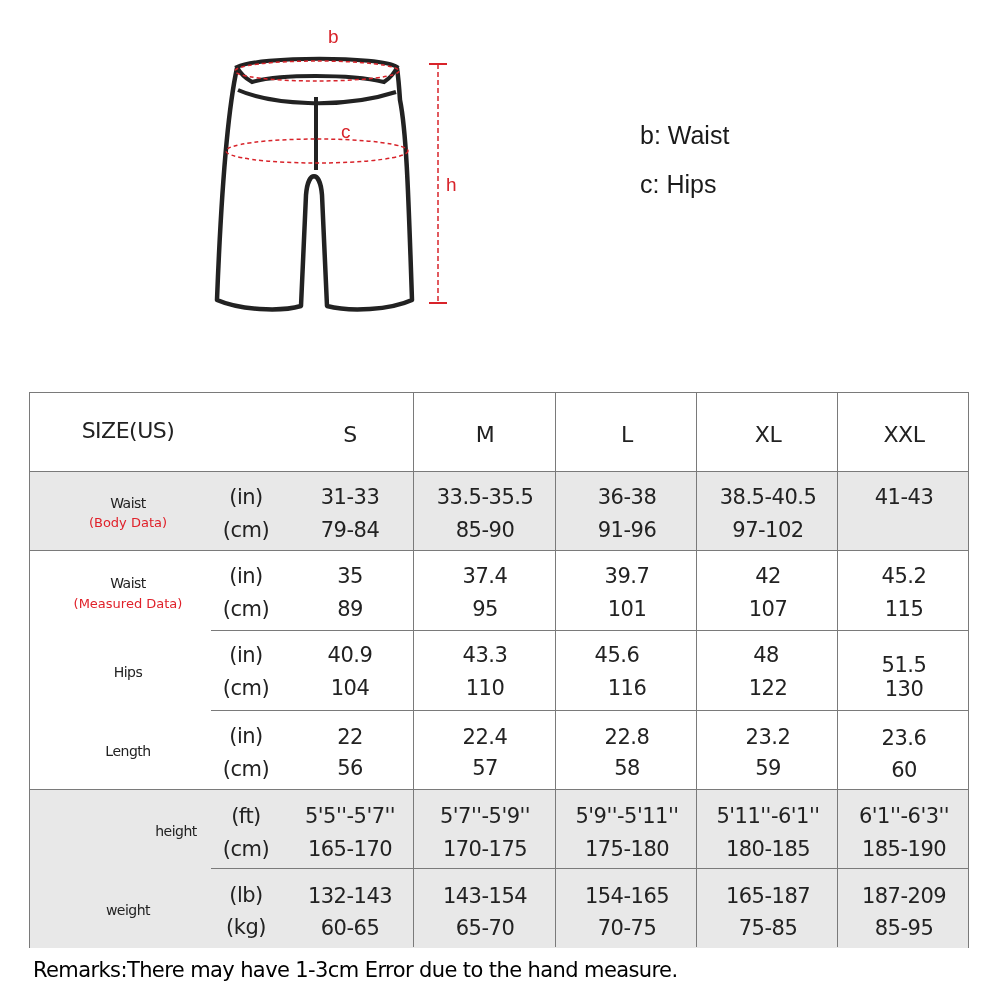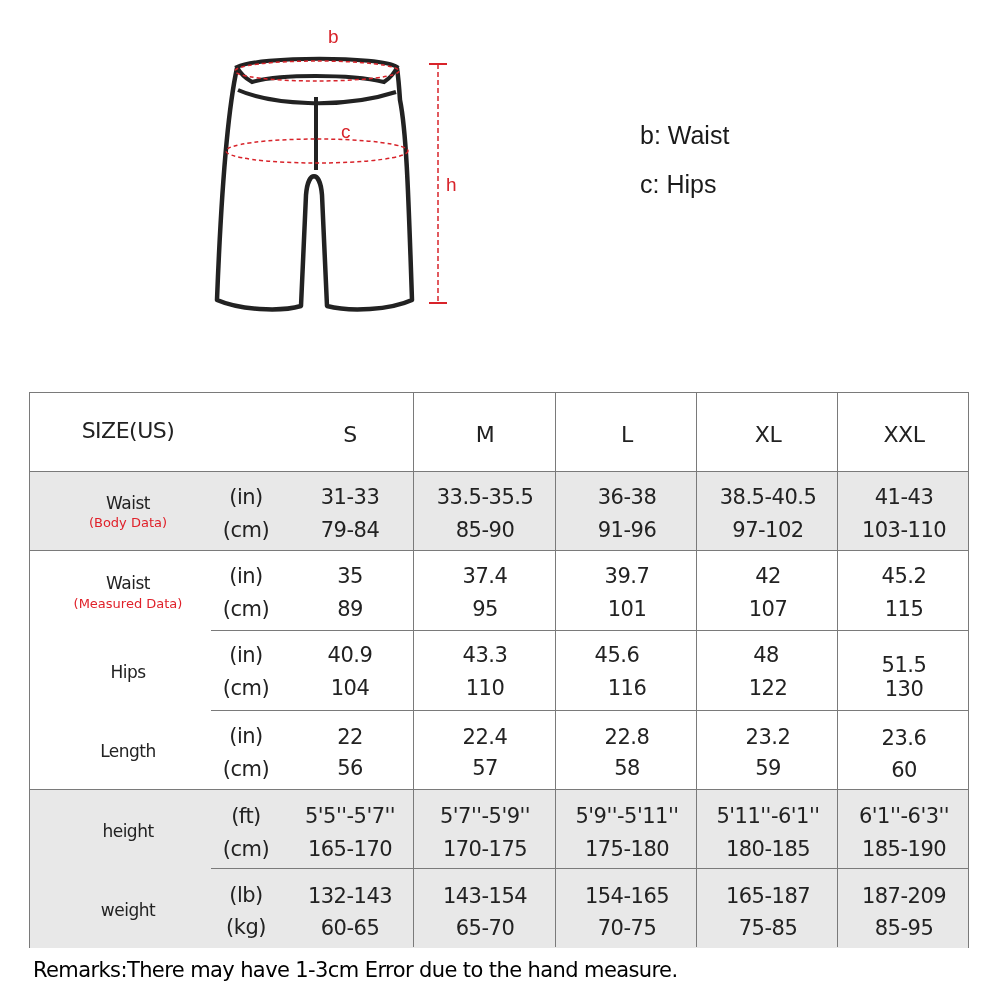--- a/index.html
+++ b/index.html
@@ -24,21 +24,21 @@
     .band.gray { background: #e8e8e8; }
     .hline { position: absolute; height: 0; border-top: 1.5px solid #7a7a7a; }
     .vline { position: absolute; width: 0; border-left: 1.5px solid #7a7a7a; }
     .cell {
       position: absolute; text-align: center;
       font-size: 21px; line-height: 32px; color: #222222;
       font-family: "DejaVu Sans", sans-serif;
       letter-spacing: -0.5px;
     }
     .hdr { font-size: 22px; font-weight: normal; }
-    .label { font-size: 17px; }
+    .label { font-size: 14px; }
     .sublabel { font-size: 13px; color: #e0212a; line-height: 16px; letter-spacing: 0; }
     .unit { font-size: 21px; }
     .remarks {
       position: absolute; left: 33px; top: 958px;
       font-size: 21px; color: #000000; letter-spacing: -0.6px;
       font-family: "DejaVu Sans", sans-serif;
     }
   </style>
 </head>
 <body>
@@ -102,21 +102,20 @@
   <div class="cell unit" style="left:181px;width:70px;top:121px;">(cm)</div>
   <div class="cell" style="left:255px;width:130px;top:88px;">31-33</div>
   <div class="cell" style="left:255px;width:130px;top:121px;">79-84</div>
   <div class="cell" style="left:385px;width:140px;top:88px;">33.5-35.5</div>
   <div class="cell" style="left:385px;width:140px;top:121px;">85-90</div>
   <div class="cell" style="left:527px;width:140px;top:88px;">36-38</div>
   <div class="cell" style="left:527px;width:140px;top:121px;">91-96</div>
   <div class="cell" style="left:668px;width:140px;top:88px;">38.5-40.5</div>
   <div class="cell" style="left:668px;width:140px;top:121px;">97-102</div>
   <div class="cell" style="left:809px;width:130px;top:88px;">41-43</div>
-  <div class="cell" style="left:809px;width:130px;top:121px;">103-110</div>
 
   <div class="cell label" style="left:0;width:196px;top:174px;">Waist</div>
   <div class="cell sublabel" style="left:0;width:196px;top:203px;">(Measured Data)</div>
   <div class="cell unit" style="left:181px;width:70px;top:167px;">(in)</div>
   <div class="cell unit" style="left:181px;width:70px;top:200px;">(cm)</div>
   <div class="cell" style="left:255px;width:130px;top:167px;">35</div>
   <div class="cell" style="left:255px;width:130px;top:200px;">89</div>
   <div class="cell" style="left:385px;width:140px;top:167px;">37.4</div>
   <div class="cell" style="left:385px;width:140px;top:200px;">95</div>
   <div class="cell" style="left:527px;width:140px;top:167px;">39.7</div>
@@ -147,21 +146,21 @@
   <div class="cell" style="left:255px;width:130px;top:359px;">56</div>
   <div class="cell" style="left:385px;width:140px;top:328px;">22.4</div>
   <div class="cell" style="left:385px;width:140px;top:359px;">57</div>
   <div class="cell" style="left:527px;width:140px;top:328px;">22.8</div>
   <div class="cell" style="left:527px;width:140px;top:359px;">58</div>
   <div class="cell" style="left:668px;width:140px;top:328px;">23.2</div>
   <div class="cell" style="left:668px;width:140px;top:359px;">59</div>
   <div class="cell" style="left:809px;width:130px;top:329px;">23.6</div>
   <div class="cell" style="left:809px;width:130px;top:361px;">60</div>
 
-  <div class="cell label" style="left:0;width:196px;top:422px;">height</div>
+  <div class="cell label" style="left:0;width:196px;top:422px;padding-left:48px;">height</div>
   <div class="cell unit" style="left:181px;width:70px;top:407px;">(ft)</div>
   <div class="cell unit" style="left:181px;width:70px;top:440px;">(cm)</div>
   <div class="cell" style="left:255px;width:130px;top:407px;">5'5''-5'7''</div>
   <div class="cell" style="left:255px;width:130px;top:440px;">165-170</div>
   <div class="cell" style="left:385px;width:140px;top:407px;">5'7''-5'9''</div>
   <div class="cell" style="left:385px;width:140px;top:440px;">170-175</div>
   <div class="cell" style="left:527px;width:140px;top:407px;">5'9''-5'11''</div>
   <div class="cell" style="left:527px;width:140px;top:440px;">175-180</div>
   <div class="cell" style="left:668px;width:140px;top:407px;">5'11''-6'1''</div>
   <div class="cell" style="left:668px;width:140px;top:440px;">180-185</div>

